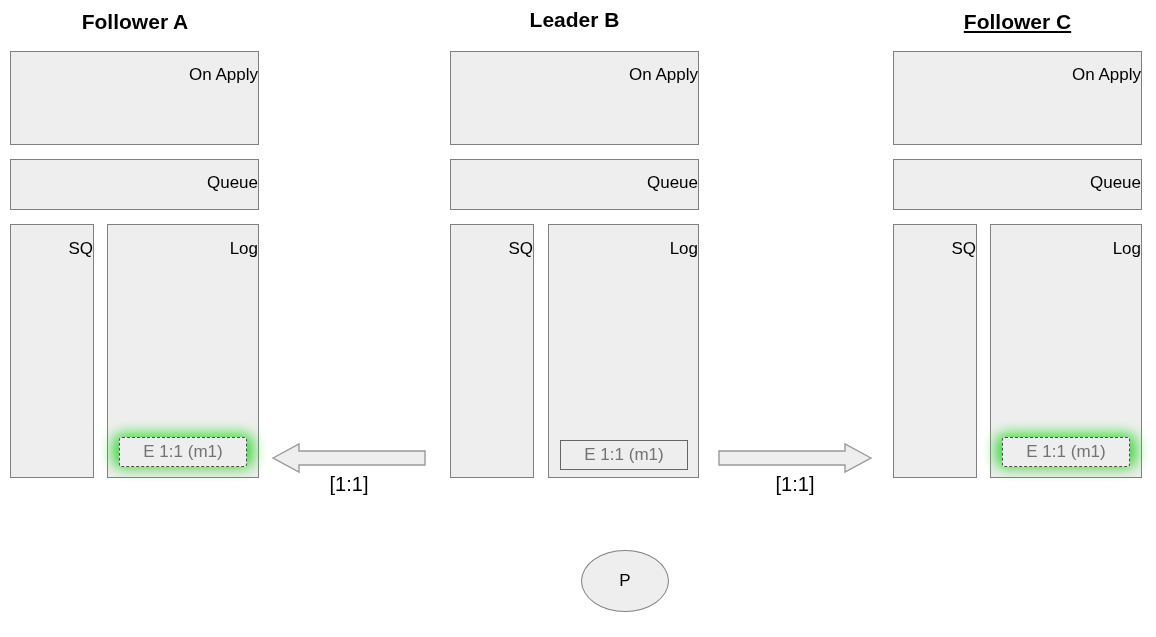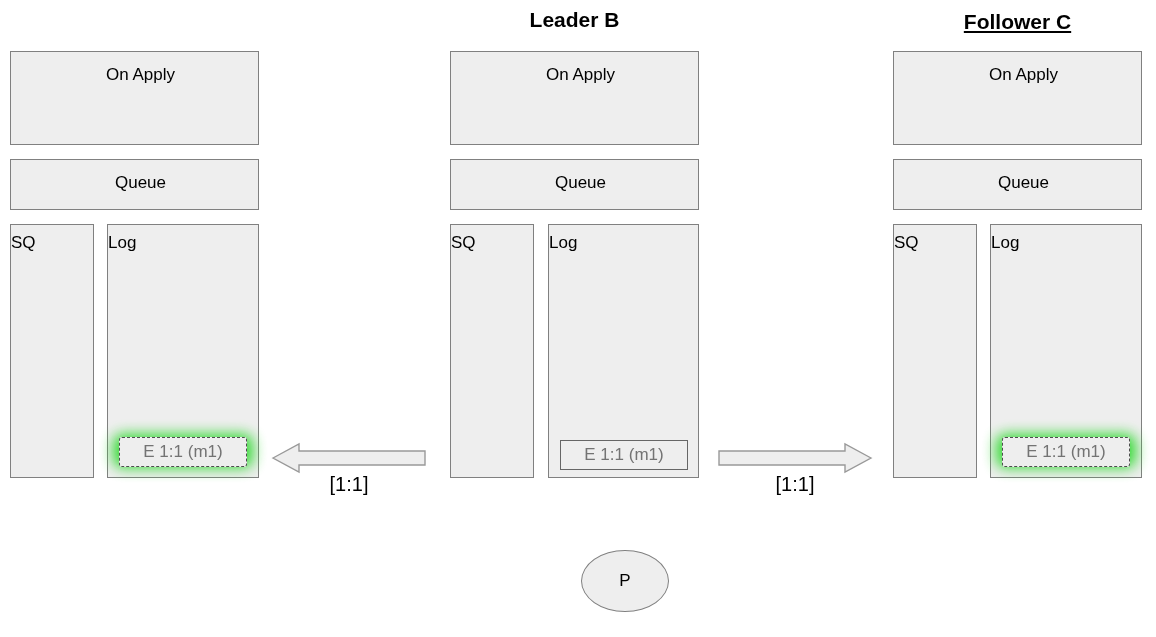--- a/index.html
+++ b/index.html
@@ -25,25 +25,25 @@
     position: absolute;
     box-sizing: border-box;
     background: #eeeeee;
     border: 1px solid #808080;
     color: #000000;
     font-size: 17px;
     line-height: 1.15;
   }
   .node.pad-left {
     padding: 13px 0 0 12px;
-    text-align: center;
+    text-align: right;
   }
   .node.pad-top-center {
-    padding-top: 8px;
-    text-align: left;
+    padding-top: 14px;
+    text-align: right;
   }
 
   
   .col-title {
     position: absolute;
     font-size: 21px;
     font-weight: bold;
     color: #000000;
     text-align: center;
     white-space: nowrap;
@@ -104,20 +104,21 @@
     display: flex;
     align-items: center;
     justify-content: center;
   }
 </style>
 </head>
 <body>
 
 <div id="canvas">
 
+  <div class="col-title" style="left:10px; top:10px; width:250px;">Follower A</div>
 
   <div class="node pad-left" style="left:10px; top:51px; width:249px; height:94px;">
     <span>On Apply</span>
   </div>
 
   <div class="node pad-left" style="left:10px; top:159px; width:249px; height:51px;">
     <span>Queue</span>
   </div>
 
   <div class="node pad-top-center" style="left:10px; top:224px; width:84px; height:254px;">

